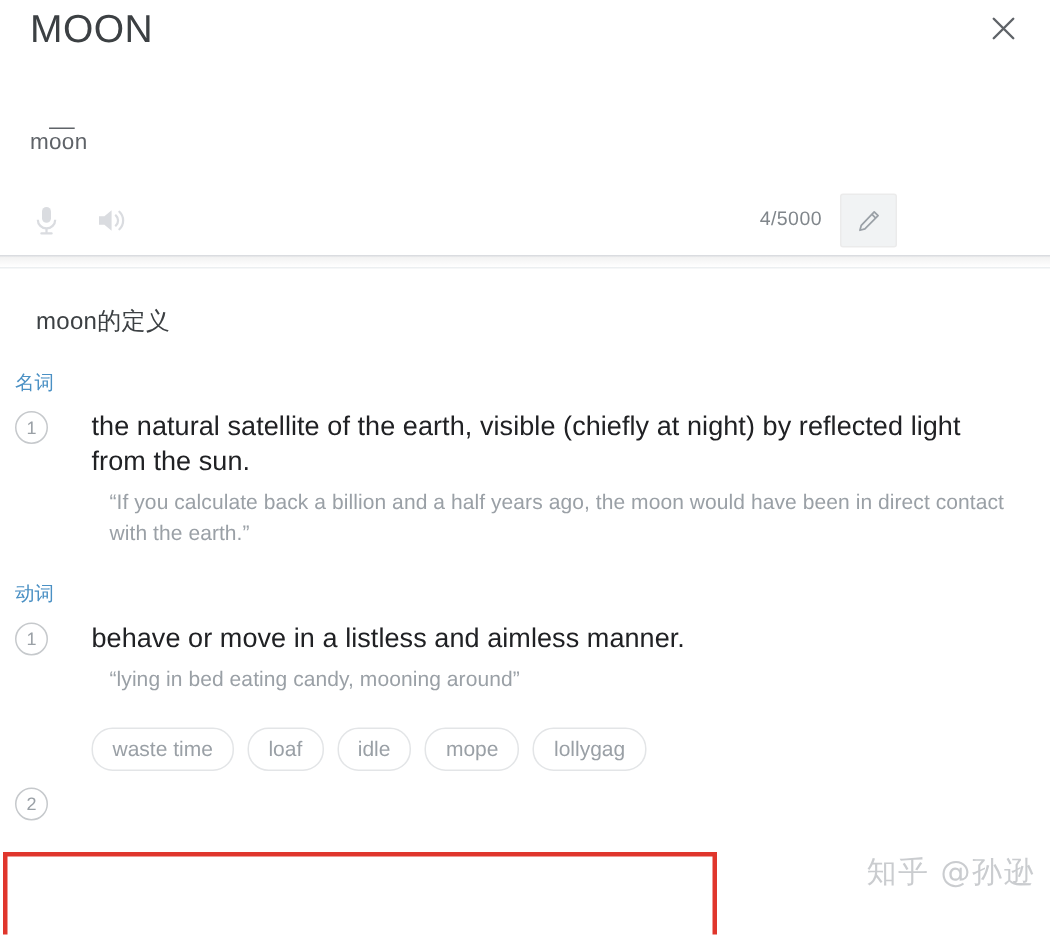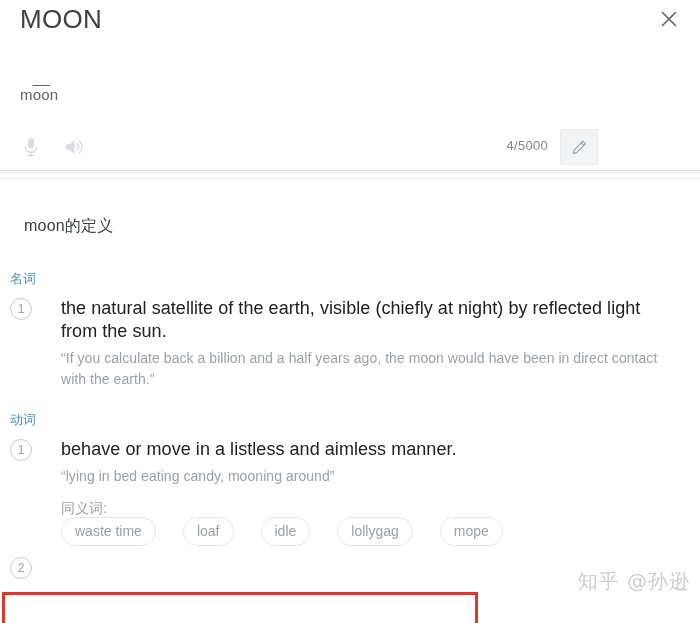--- a/index.html
+++ b/index.html
@@ -135,22 +135,22 @@
   }
 
   
   .defs {
     position: absolute;
     left: 0;
     top: 186px;
     width: 700px;
   }
   .defs-heading {
-    margin: 12px;
-    padding: 18px 0 0 12px;
+    margin: 0;
+    padding: 18px 0 0 24px;
     font-size: 16px;
     font-weight: 400;
     color: #3c4043;
     letter-spacing: 0.2px;
   }
 
   .pos-group { position: relative; }
   .pos-label {
     padding: 22px 0 0 10px;
     font-size: 13px;
@@ -186,20 +186,21 @@
     line-height: 23px;
     color: #202124;
     letter-spacing: 0.05px;
   }
   .sense-example {
     margin-top: 5px;
     font-size: 14px;
     line-height: 21px;
     color: #9aa0a6;
     letter-spacing: 0.05px;
+    margin-left: 12px;
   }
 
   
   .verb-group {
     position: relative;
   }
   .highlight-box {
     position: absolute;
     left: 2px;
     top: 202px;
@@ -213,24 +214,24 @@
   
   .syn-block {
     padding: 12px 0 0 61px;
   }
   .syn-label {
     font-size: 14px;
     color: #9aa0a6;
     line-height: 18px;
   }
   .syn-chips {
-    margin-top: 0;
+    margin-top: 10px;
     display: flex;
     flex-wrap: wrap;
-    gap: 27px;
+    gap: 9px;
   }
   .chip {
     border: 1px solid #e3e5e7;
     border-radius: 14px;
     padding: 4px 13px 5px;
     font-size: 14px;
     color: #9aa0a6;
     line-height: 18px;
     background: #fff;
     cursor: pointer;
@@ -322,27 +323,26 @@
 
     <div class="sense">
       <div class="sense-num">1</div>
       <div class="sense-body">
         <div class="sense-text">behave or move in a listless and aimless manner.</div>
         <div class="sense-example">“lying in bed eating candy, mooning around”</div>
       </div>
     </div>
 
     <div class="syn-block">
-      <div class="syn-label">同义词:</div>
       <div class="syn-chips">
         <span class="chip">waste time</span>
         <span class="chip">loaf</span>
         <span class="chip">idle</span>
+        <span class="chip">mope</span>
         <span class="chip">lollygag</span>
-        <span class="chip">mope</span>
       </div>
     </div>
 
     <div class="sense">
       <div class="sense-num">2</div>
     </div>
 
     <div class="highlight-box" style="border-color: rgb(224, 54, 44);"></div>
   </div>
 </div>

